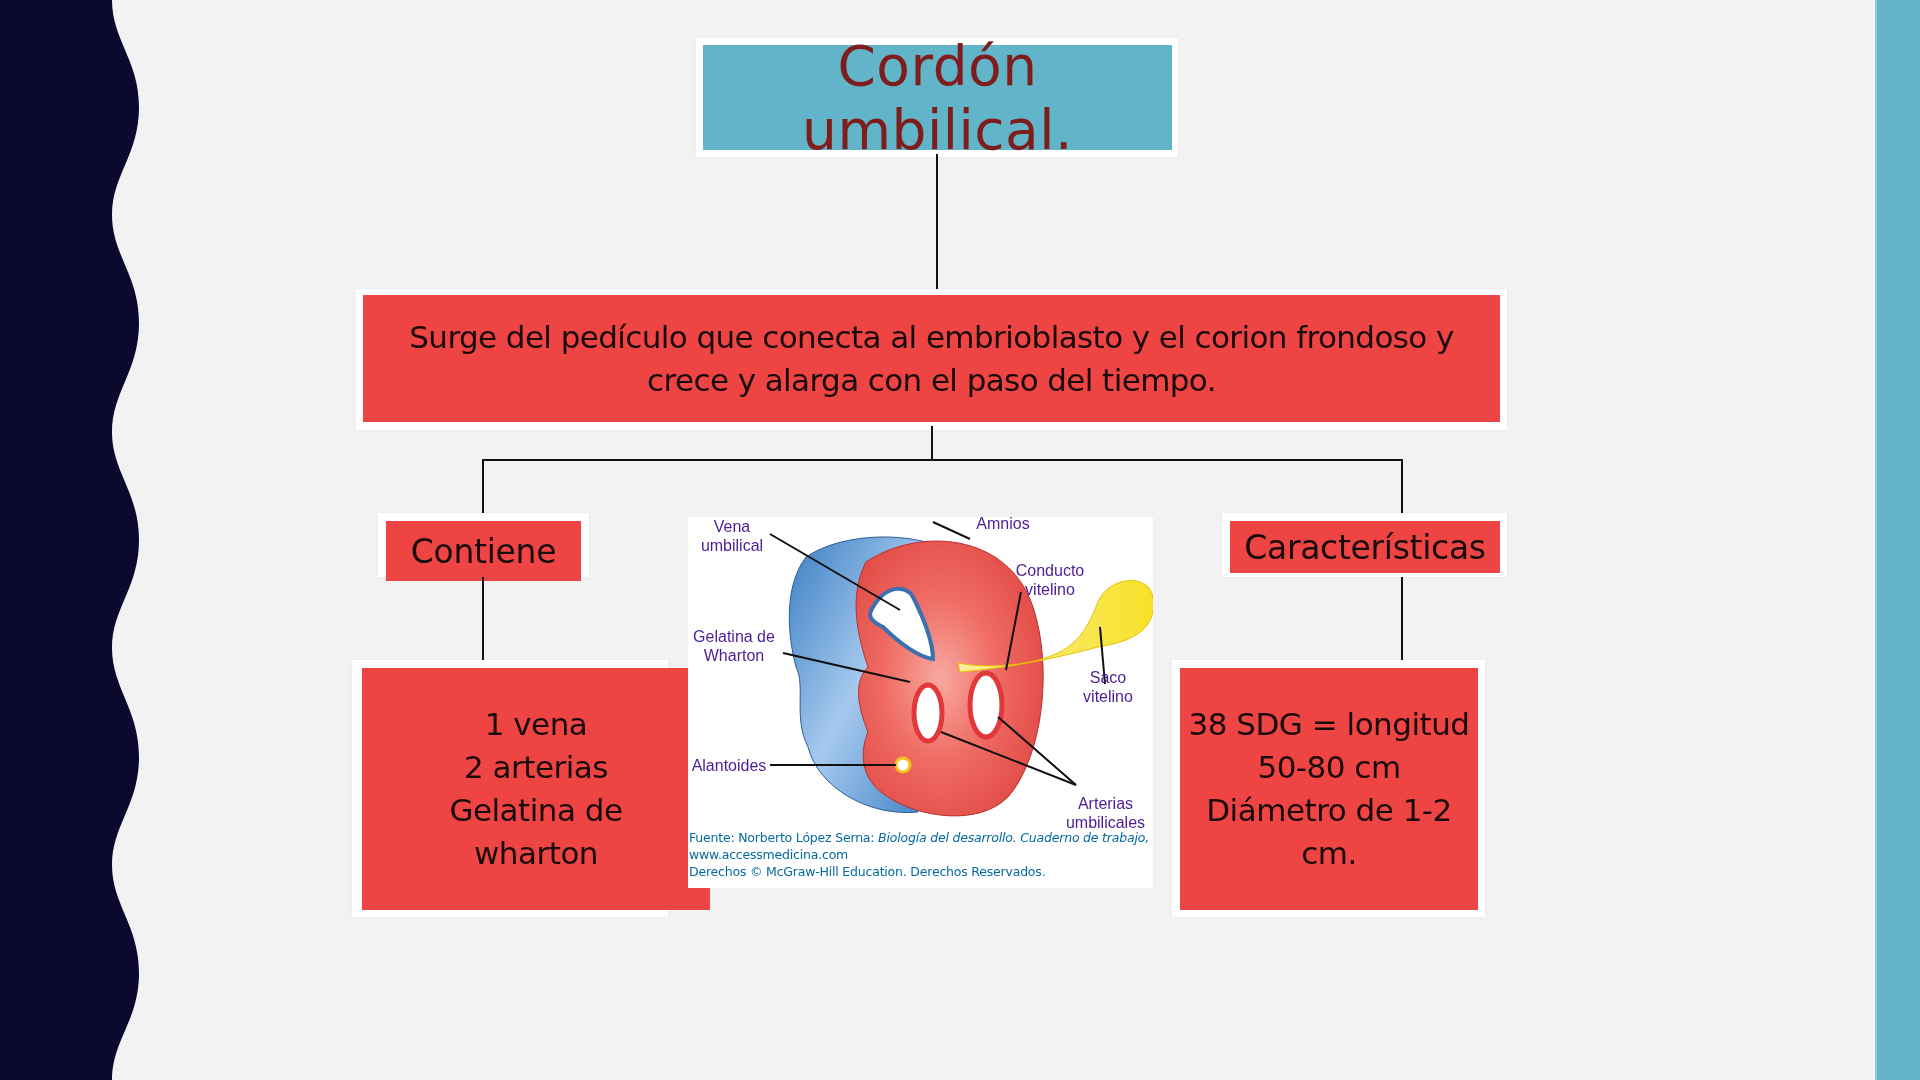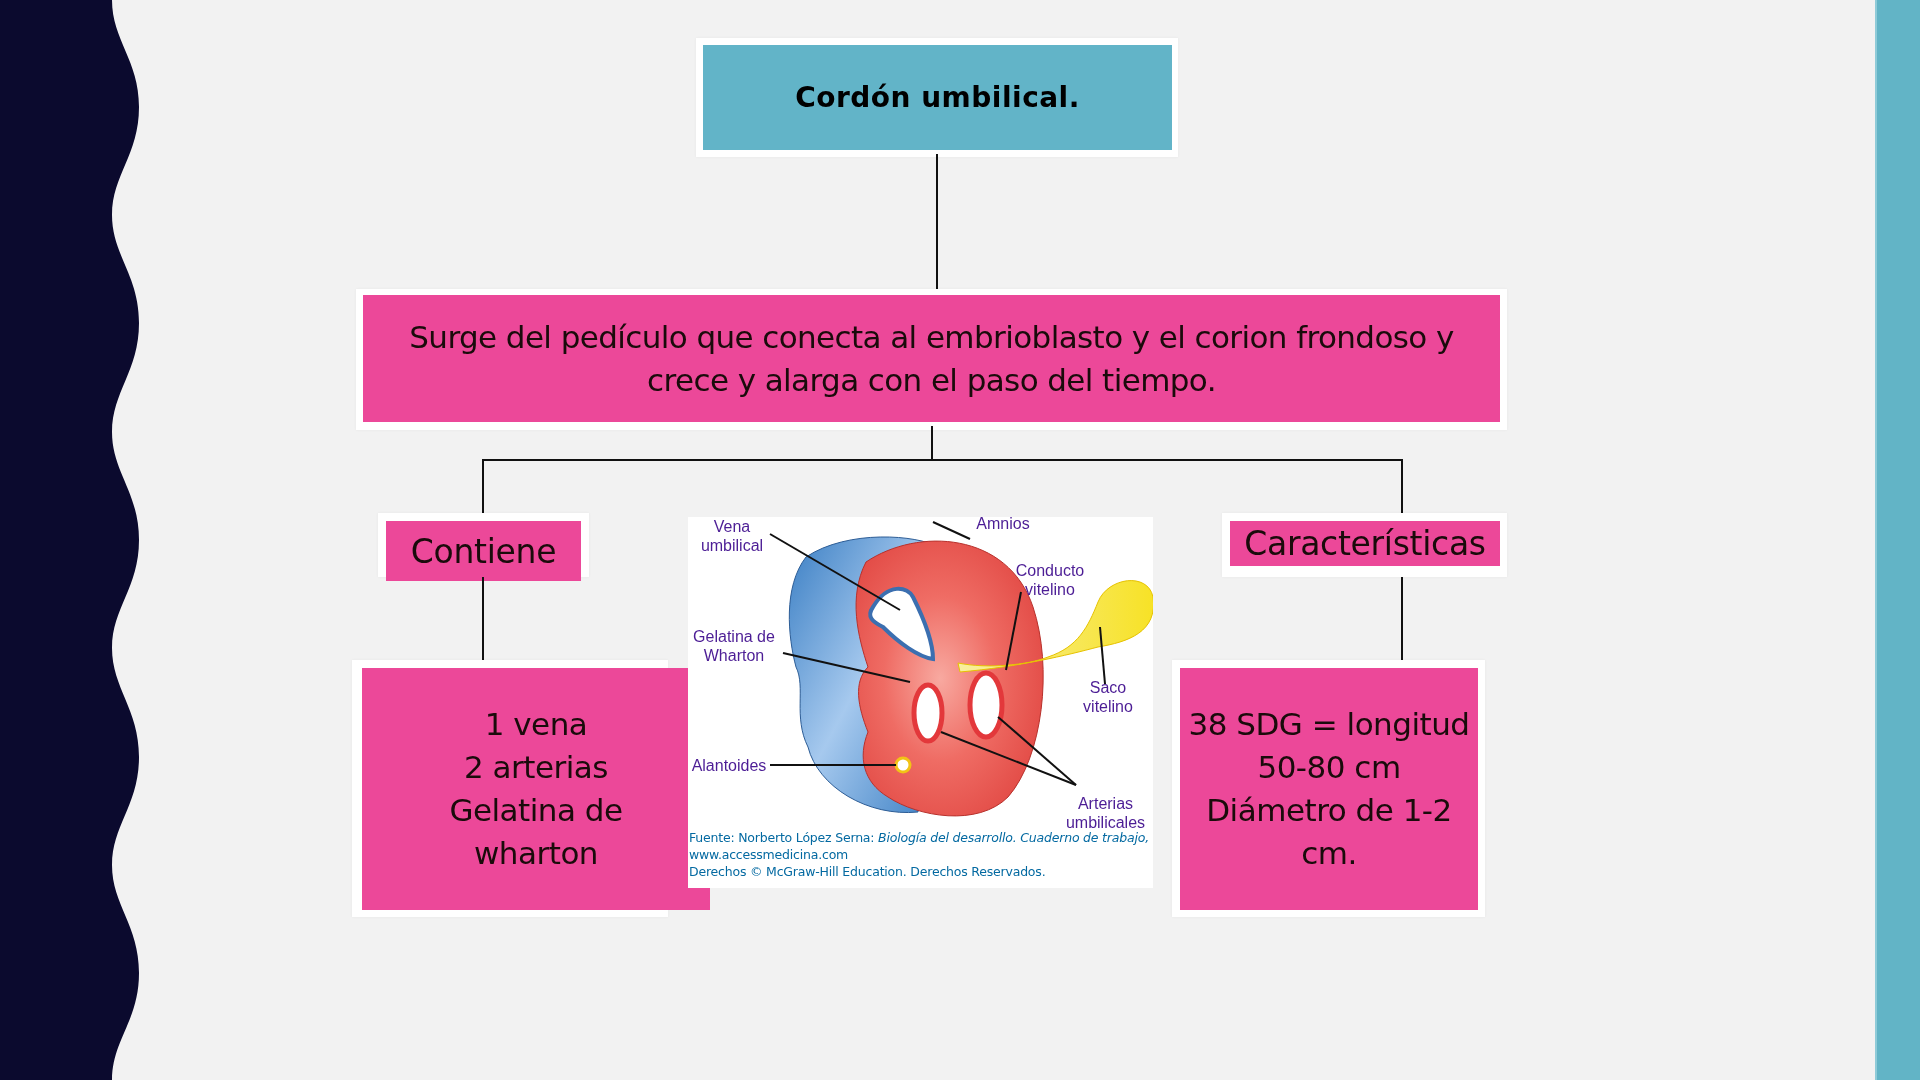--- a/index.html
+++ b/index.html
@@ -6,22 +6,22 @@
   body {
     width:1920px; height:1080px; position:relative; overflow:hidden;
     background:#f2f2f2;
     font-family:"Liberation Sans", sans-serif;
   }
   .wave { position:absolute; left:0; top:0; width:160px; height:1080px; }
   .right-bar { position:absolute; left:1875px; top:0; width:45px; height:1080px; background:#62b4c6; border-left:2px solid #8fcbd8; box-sizing:border-box; }
   .box-outer { position:absolute; background:#ffffff; box-shadow:0 0 3px rgba(0,0,0,0.05); }
   .box-inner { position:absolute; display:flex; align-items:center; justify-content:center; text-align:center; color:#1a0b0b; box-sizing:border-box; }
   .teal { background:#62b4c8; }
-  .red { background:#ec4899; }
-  .title-text { font-family:"DejaVu Sans", sans-serif; font-weight:bold; font-size:28px; color:#000000; letter-spacing:0.5px; }
+  .red { background:#ef4444; }
+  .title-text { font-family:"DejaVu Sans", sans-serif; font-weight:normal; font-size:55px; color:#7f1d1d; letter-spacing:0.5px; }
   .main-text { font-family:"DejaVu Sans", sans-serif; font-size:31px; line-height:43px; padding:0 8px; letter-spacing:-0.6px; }
   .label-text { font-family:"DejaVu Sans", sans-serif; font-size:33px; letter-spacing:-0.3px; }
   .content-text { font-family:"DejaVu Sans", sans-serif; font-size:31px; line-height:43px; white-space:pre-line; letter-spacing:-0.5px; }
   .line { position:absolute; background:#111; }
   .figure { position:absolute; left:688px; top:517px; width:465px; height:371px; background:#ffffff; }
   .fig-label { position:absolute; font-family:"Liberation Sans", sans-serif; font-size:16px; line-height:19px; color:#4c1d95; text-align:center; white-space:pre-line; }
   .caption { position:absolute; left:1px; top:312px; width:462px; font-family:"DejaVu Sans", sans-serif; font-size:12.5px; line-height:17px; color:#0369a1; letter-spacing:-0.2px; }
   .caption i { font-style:italic; }
 </style>
 </head>
@@ -63,21 +63,21 @@
 <div class="line" style="left:482px; top:577px; width:2px; height:84px;"></div>
 <div class="box-outer" style="left:352px; top:660px; width:316px; height:257px;"></div>
 <div class="box-inner red" style="left:362px; top:668px; width:348px; height:242px;">
   <span class="content-text">1 vena
 2 arterias
 Gelatina de
 wharton</span>
 </div>
 
 <div class="box-outer" style="left:1222px; top:513px; width:285px; height:64px;"></div>
-<div class="box-inner red" style="left:1230px; top:521px; width:270px; height:45px;">
+<div class="box-inner red" style="left:1230px; top:521px; width:270px; height:52px;">
   <span class="label-text">Características</span>
 </div>
 <div class="line" style="left:1401px; top:577px; width:2px; height:84px;"></div>
 <div class="box-outer" style="left:1172px; top:660px; width:313px; height:257px;"></div>
 <div class="box-inner red" style="left:1180px; top:668px; width:298px; height:242px;">
   <span class="content-text">38 SDG = longitud
 50-80 cm
 Diámetro de 1-2
 cm.</span>
 </div>
@@ -125,21 +125,21 @@
       <line x1="310" y1="200" x2="388" y2="268"></line>
     </g>
   </svg>
   <span class="fig-label" style="left:4px; top:0px; width:80px;">Vena
 umbilical</span>
   <span class="fig-label" style="left:280px; top:-3px; width:70px;">Amnios</span>
   <span class="fig-label" style="left:322px; top:44px; width:80px;">Conducto
 vitelino</span>
   <span class="fig-label" style="left:0px; top:110px; width:92px;">Gelatina de
 Wharton</span>
-  <span class="fig-label" style="left:385px; top:161px; width:70px;">Saco
+  <span class="fig-label" style="left:385px; top:151px; width:70px;">Saco
 vitelino</span>
   <span class="fig-label" style="left:0px; top:239px; width:82px;text-align:center;">Alantoides</span>
   <span class="fig-label" style="left:370px; top:249px; width:95px;margin-top:28px;">Arterias
 umbilicales</span>
   <div class="caption">
     <div><span>Fuente: Norberto López Serna: </span><i>Biología del desarrollo. Cuaderno de trabajo,</i></div>
     <div>www.accessmedicina.com</div>
     <div>Derechos © McGraw-Hill Education. Derechos Reservados.</div>
   </div>
 </div>

